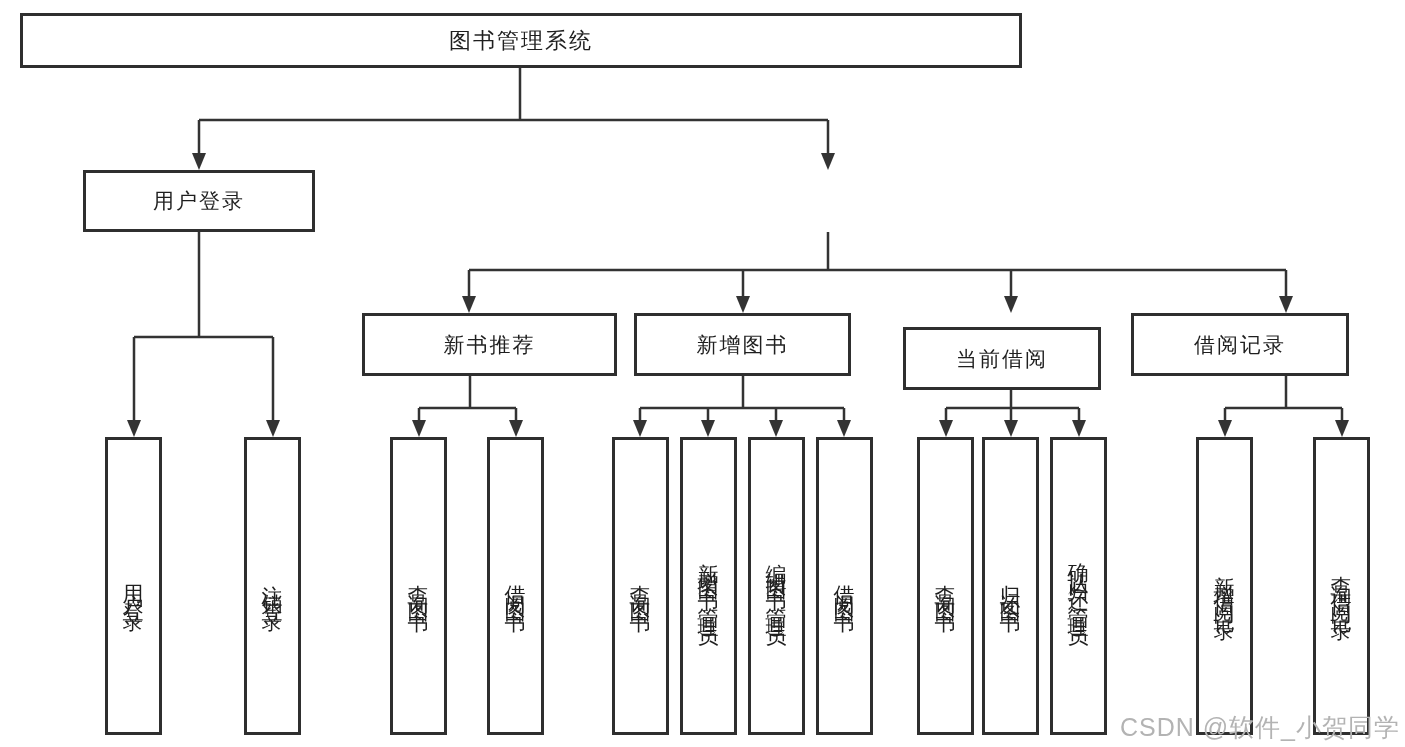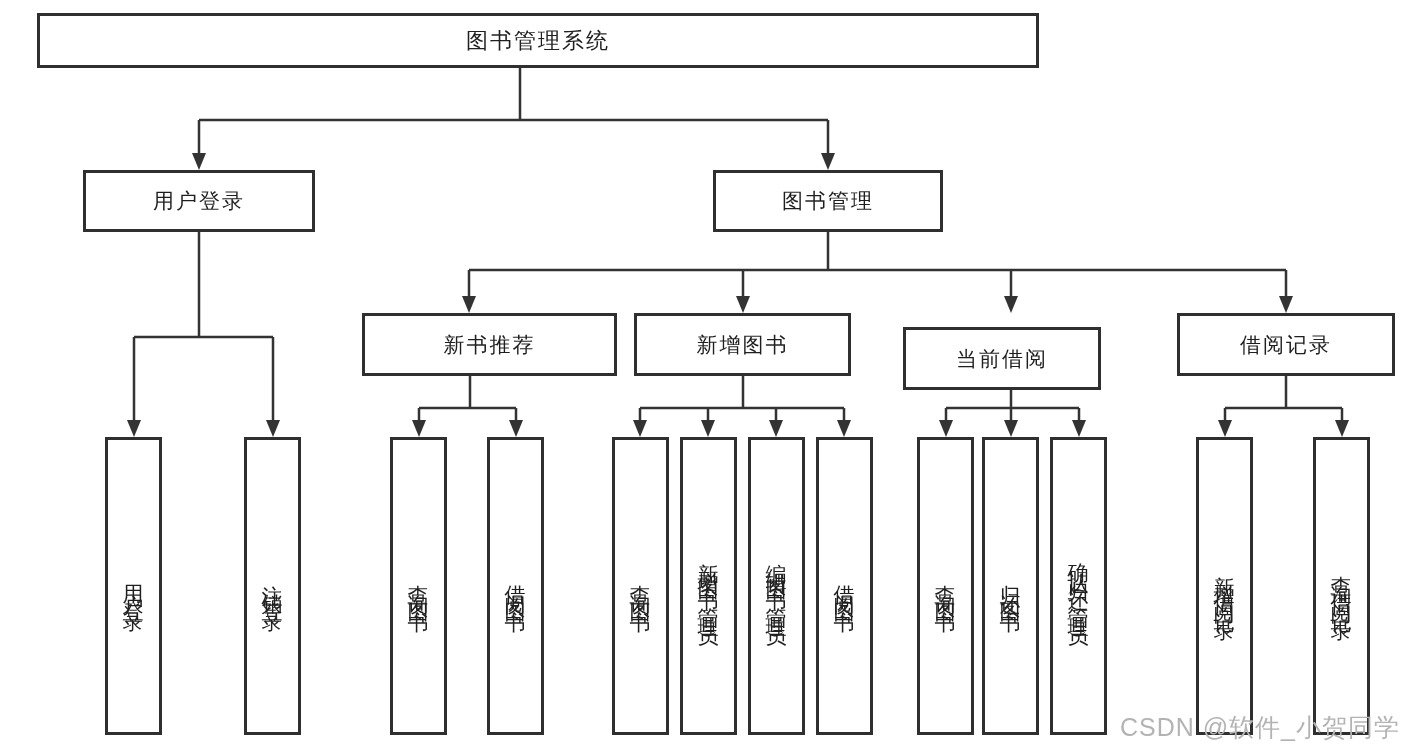--- a/index.html
+++ b/index.html
@@ -89,41 +89,38 @@
       <polygon points="769,420 783,420 776,437"></polygon>
       <polygon points="837,420 851,420 844,437"></polygon>
       <polygon points="939,420 953,420 946,437"></polygon>
       <polygon points="1004,420 1018,420 1011,437"></polygon>
       <polygon points="1072,420 1086,420 1079,437"></polygon>
       <polygon points="1218,420 1232,420 1225,437"></polygon>
       <polygon points="1335,420 1349,420 1342,437"></polygon>
     </g>
   </svg>
 
-  <div class="node hnode root-node" style="left:37px; top:13px; width:1002px; height:55px;">
+  <div class="node hnode root-node" style="left:20px; top:13px; width:1002px; height:55px;">
     <span>图书管理系统</span>
   </div>
 
   <div class="node hnode" style="left:83px; top:170px; width:232px; height:62px;">
     <span>用户登录</span>
-  </div>
-  <div class="node hnode" style="left:713px; top:170px; width:230px; height:62px;">
-    <span>图书管理</span>
   </div>
 
   <div class="node hnode" style="left:362px; top:313px; width:255px; height:63px;">
     <span>新书推荐</span>
   </div>
   <div class="node hnode" style="left:634px; top:313px; width:217px; height:63px;">
     <span>新增图书</span>
   </div>
   <div class="node hnode" style="left:903px; top:327px; width:198px; height:63px;">
     <span>当前借阅</span>
   </div>
-  <div class="node hnode" style="left:1177px; top:313px; width:218px; height:63px;">
+  <div class="node hnode" style="left:1131px; top:313px; width:218px; height:63px;">
     <span>借阅记录</span>
   </div>
 
   <div class="node leaf" style="left:105px; top:437px; width:57px; height:298px;">
     <span class="vtext">用户登录</span>
   </div>
   <div class="node leaf" style="left:244px; top:437px; width:57px; height:298px;">
     <span class="vtext">注销登录</span>
   </div>
 

